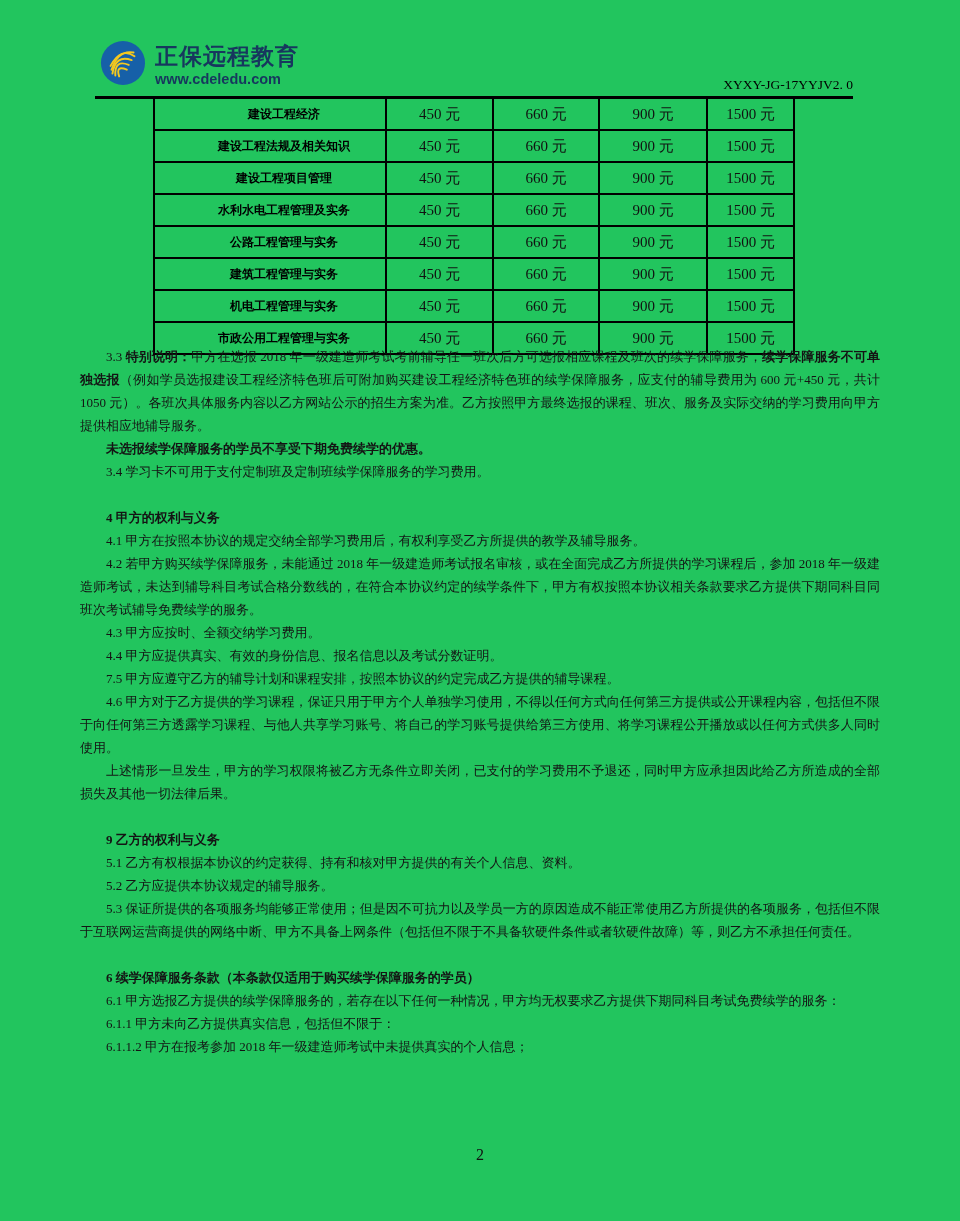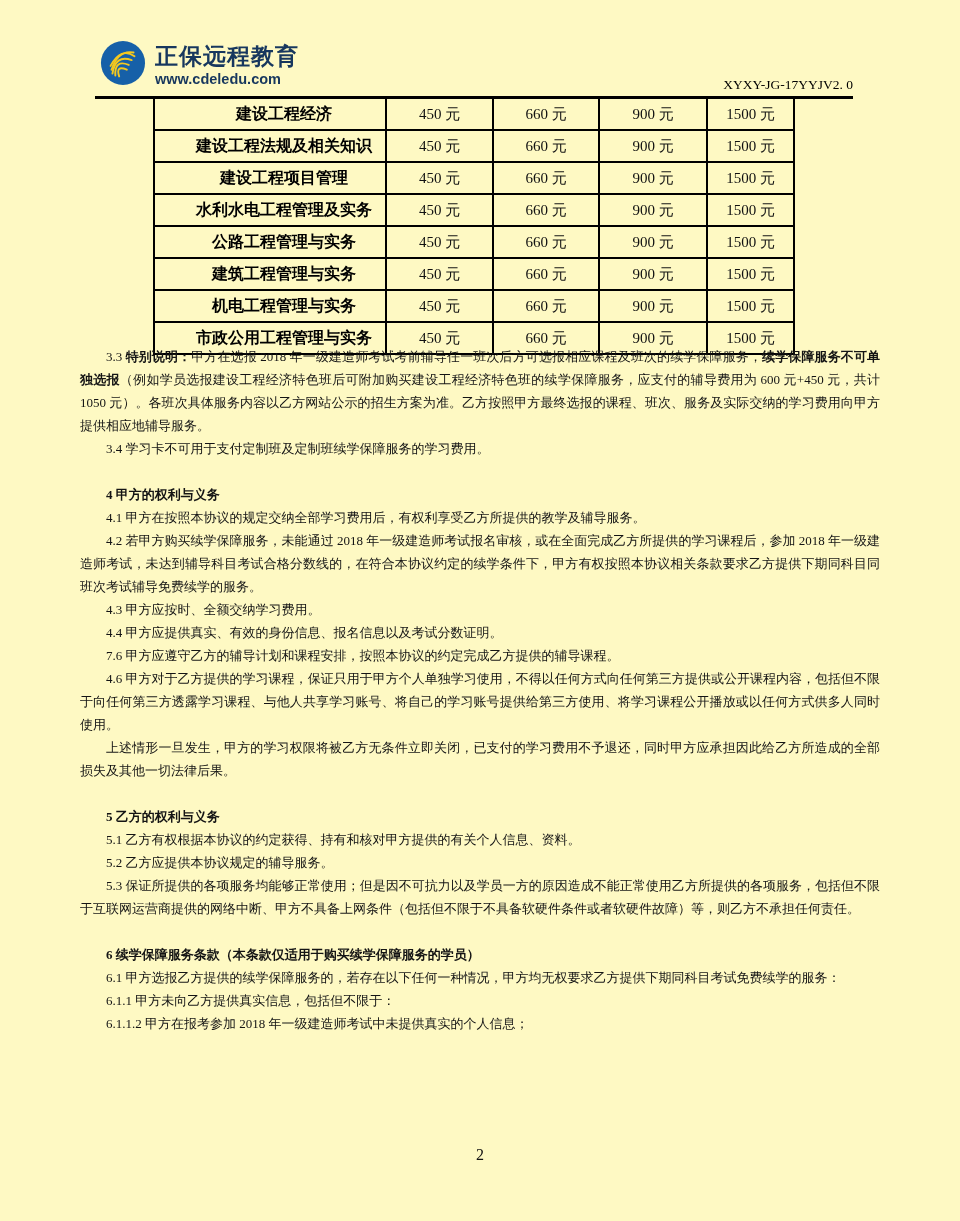--- a/index.html
+++ b/index.html
@@ -1,19 +1,19 @@
 <!DOCTYPE html>
 <html><head>
 <meta charset="utf-8">
 <style>
   html,body{margin:0;padding:0;background:#fff;}
   .page{
     position:relative;
     width:960px;height:1221px;
-    background:#fef9c3;
+    background:#22c55e;
     font-family:"Liberation Serif","DejaVu Serif",serif;
     color:#141414;
     overflow:hidden;
   }
   
   .header{position:absolute;left:100px;top:40px;display:flex;align-items:flex-start;}
   .logo-mark{width:46px;height:46px;margin-right:9px;}
   .brand-block{display:flex;flex-direction:column;line-height:1;}
   .brand-name{
     font-family:"Liberation Sans","DejaVu Sans",sans-serif;
@@ -32,21 +32,21 @@
   
   .price-table{
     position:absolute;left:153px;top:97px;
     border-collapse:collapse;table-layout:fixed;
   }
   .price-table td{
     border:2px solid #000;height:30px;
     text-align:center;vertical-align:middle;
     padding:0 4px;overflow:hidden;white-space:nowrap;
   }
-  .price-table td.course{font-weight:bold;font-size:16px;color:#000;padding-left:32px;}
+  .price-table td.course{font-weight:bold;font-size:12px;color:#000;padding-left:32px;}
   .price-table td.price{font-size:15px;color:#111;margin-left:40px;}
   
   .doc-body{
     position:absolute;left:80px;top:345px;width:800px;
     font-size:13px;line-height:23px;text-align:justify;
   }
   .doc-body p{margin:0;text-indent:2em;}
   .doc-body p.heading{margin-top:23px;font-weight:bold;}
   .doc-body b{font-weight:bold;}
   
@@ -144,30 +144,31 @@
           <td class="price">450 元</td>
           <td class="price">660 元</td>
           <td class="price">900 元</td>
           <td class="price">1500 元</td>
         </tr>
       </tbody>
   </table>
 
   <div class="doc-body">
       <p class="para"><span>3.3 </span><b>特别说明：</b><span>甲方在选报 2018 年一级建造师考试考前辅导任一班次后方可选报相应课程及班次的续学保障服务，</span><b>续学保障服务不可单独选报</b><span>（例如学员选报建设工程经济特色班后可附加购买建设工程经济特色班的续学保障服务，应支付的辅导费用为 600 元+450 元，共计 1050 元）。各班次具体服务内容以乙方网站公示的招生方案为准。乙方按照甲方最终选报的课程、班次、服务及实际交纳的学习费用向甲方提供相应地辅导服务。</span></p>
+      <p class="para"><b>未选报续学保障服务的学员不享受下期免费续学的优惠。</b></p>
       <p class="para"><span>3.4 学习卡不可用于支付定制班及定制班续学保障服务的学习费用。</span></p>
       <p class="heading"><b>4 甲方的权利与义务</b></p>
       <p class="para"><span>4.1 甲方在按照本协议的规定交纳全部学习费用后，有权利享受乙方所提供的教学及辅导服务。</span></p>
       <p class="para"><span>4.2 若甲方购买续学保障服务，未能通过 2018 年一级建造师考试报名审核，或在全面完成乙方所提供的学习课程后，参加 2018 年一级建造师考试，未达到辅导科目考试合格分数线的，在符合本协议约定的续学条件下，甲方有权按照本协议相关条款要求乙方提供下期同科目同班次考试辅导免费续学的服务。</span></p>
       <p class="para"><span>4.3 甲方应按时、全额交纳学习费用。</span></p>
       <p class="para"><span>4.4 甲方应提供真实、有效的身份信息、报名信息以及考试分数证明。</span></p>
-      <p class="para"><span>7.6 甲方应遵守乙方的辅导计划和课程安排，按照本协议的约定完成乙方提供的辅导课程。</span></p>
+      <p class="para"><span>7.5 甲方应遵守乙方的辅导计划和课程安排，按照本协议的约定完成乙方提供的辅导课程。</span></p>
       <p class="para"><span>4.6 甲方对于乙方提供的学习课程，保证只用于甲方个人单独学习使用，不得以任何方式向任何第三方提供或公开课程内容，包括但不限于向任何第三方透露学习课程、与他人共享学习账号、将自己的学习账号提供给第三方使用、将学习课程公开播放或以任何方式供多人同时使用。</span></p>
       <p class="para"><span>上述情形一旦发生，甲方的学习权限将被乙方无条件立即关闭，已支付的学习费用不予退还，同时甲方应承担因此给乙方所造成的全部损失及其他一切法律后果。</span></p>
-      <p class="heading"><b>5 乙方的权利与义务</b></p>
+      <p class="heading"><b>9 乙方的权利与义务</b></p>
       <p class="para"><span>5.1 乙方有权根据本协议的约定获得、持有和核对甲方提供的有关个人信息、资料。</span></p>
       <p class="para"><span>5.2 乙方应提供本协议规定的辅导服务。</span></p>
       <p class="para"><span>5.3 保证所提供的各项服务均能够正常使用；但是因不可抗力以及学员一方的原因造成不能正常使用乙方所提供的各项服务，包括但不限于互联网运营商提供的网络中断、甲方不具备上网条件（包括但不限于不具备软硬件条件或者软硬件故障）等，则乙方不承担任何责任。</span></p>
       <p class="heading"><b>6 续学保障服务条款</b><span>（本条款仅适用于购买续学保障服务的学员）</span></p>
       <p class="para"><span>6.1 甲方选报乙方提供的续学保障服务的，若存在以下任何一种情况，甲方均无权要求乙方提供下期同科目考试免费续学的服务：</span></p>
       <p class="para"><span>6.1.1 甲方未向乙方提供真实信息，包括但不限于：</span></p>
       <p class="para"><span>6.1.1.2 甲方在报考参加 2018 年一级建造师考试中未提供真实的个人信息；</span></p>
     </div>
 
   <div class="page-number">2</div>

